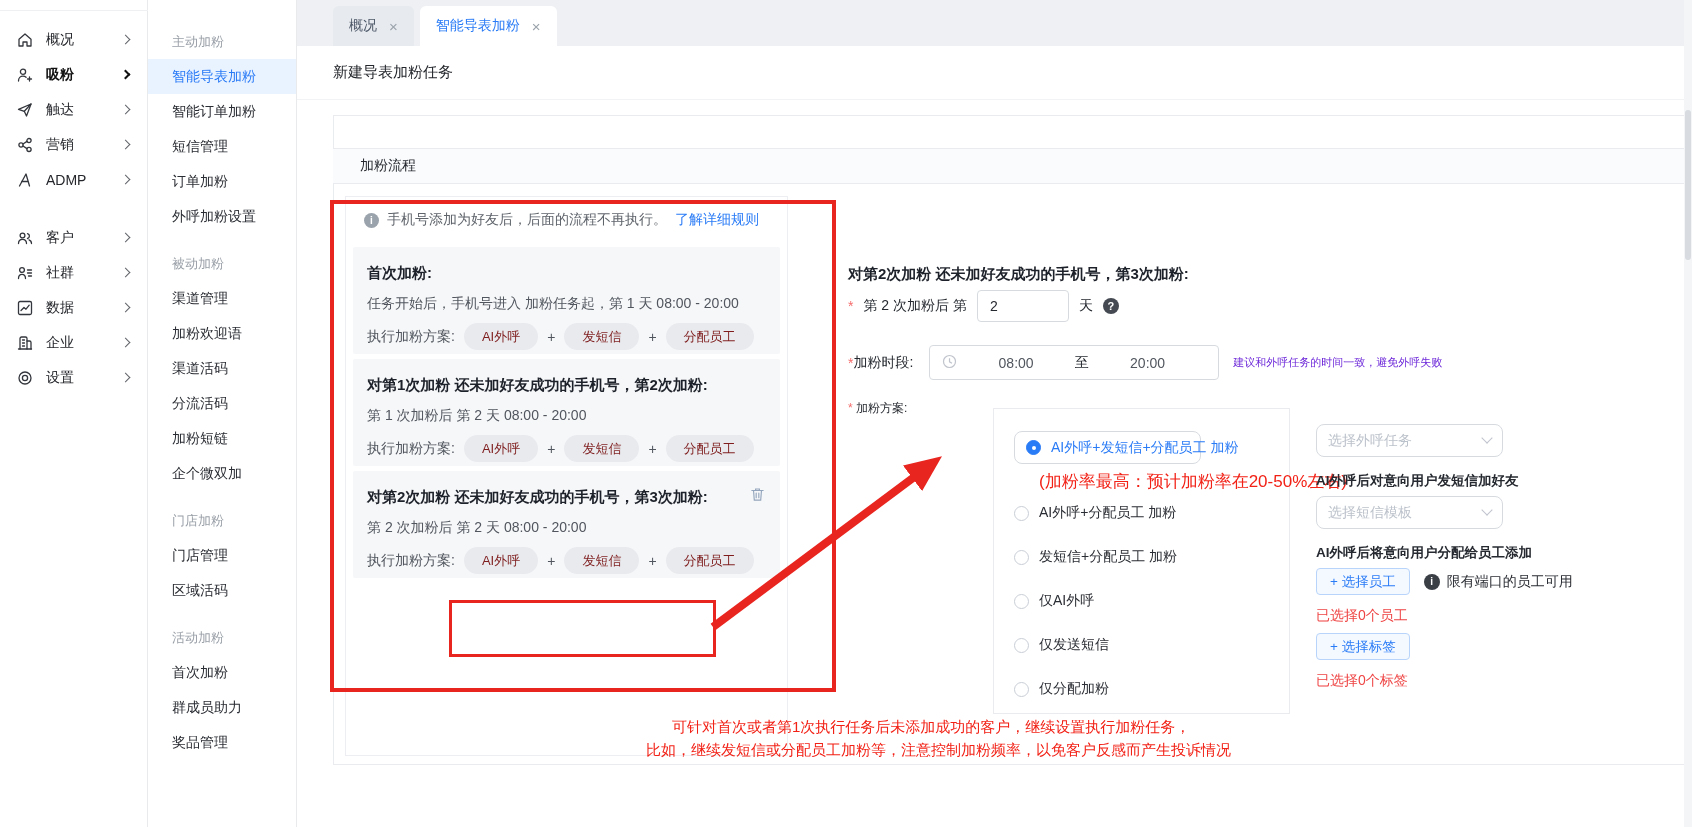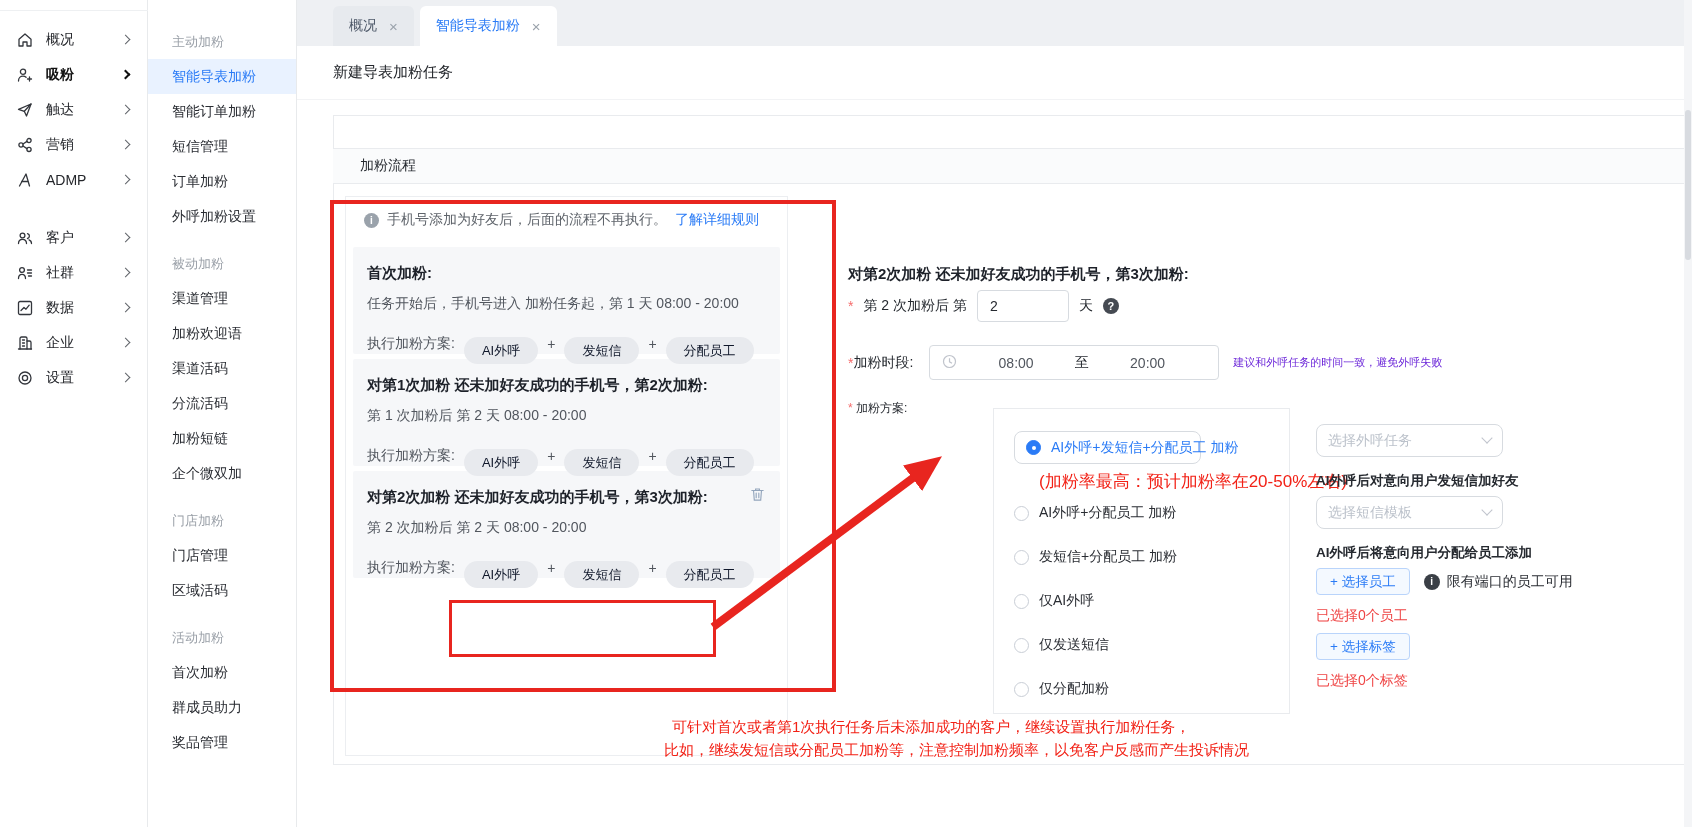--- a/index.html
+++ b/index.html
@@ -41,21 +41,21 @@
   .notice { display:flex; align-items:center; gap:8px; padding:14px 18px 0; font-size:14px; color:#5f646b; white-space:nowrap;}
   .icircle { width:15px; height:15px; border-radius:50%; background:#9aa2ab; color:#fff; font-size:10px; font-weight:700; display:inline-flex; align-items:center; justify-content:center; flex:none;}
   .icircle.dark { background:#3a3f46; width:16px; height:16px; }
   .link { color:#2a7bf6; cursor:pointer; }
   .steps { margin-top:18px; }
   .step { height:107px; margin:0 7px 5px; background:#f6f7f9; padding:15px 14px; border-radius:2px; }
   .step-titlerow { display:flex; justify-content:space-between; align-items:flex-start; margin-bottom:10px; }
   .step-title { font-size:15px; font-weight:700; color:#1d2129; line-height:21px; white-space:nowrap;}
   .step-desc { font-size:14px; color:#51565e; margin-bottom:10px; line-height:20px; white-space:nowrap;}
   .planrow { display:flex; align-items:center; gap:9px; font-size:14px; color:#51565e; }
-  .pill { background:#e8eaee; border-radius:14px; padding:4px 18px; font-size:13px; color:#0f172a; line-height:19px;margin-top:14px; }
+  .pill { background:#e8eaee; border-radius:14px; padding:4px 18px; font-size:13px; color:#7f1d1d; line-height:19px; }
   .plus { color:#51565e; }
   .trash { cursor:pointer; flex:none; margin-left:8px;}
   .add-btn { display:block; margin:33px auto 0; width:246px; height:37px; border:1px dashed #d4d7dd; background:#fff; color:#8f959e; font-size:13.5px; border-radius:2px; cursor:pointer; font-family:inherit;}
   
   .form-title { position:absolute; left:848px; top:265px; font-size:15px; font-weight:700; color:#1d2129; z-index:8; white-space:nowrap;}
   .frow1 { position:absolute; left:848px; top:290px; display:flex; align-items:center; gap:10px; font-size:14px; color:#262a30; z-index:8;}
   .req { color:#f56c6c; }
   .num-input { width:92px; height:32px; border:1px solid #d7dbe0; border-radius:4px; padding:0 12px; font-size:14px; color:#262a30; font-family:inherit;}
   .helpicon { width:16px; height:16px; border-radius:50%; background:#454a52; color:#fff; font-size:11px; font-weight:700; display:inline-flex; align-items:center; justify-content:center; }
   .frow2 { position:absolute; left:848px; top:345px; display:flex; align-items:center; font-size:14px; color:#262a30; z-index:8;}
@@ -80,21 +80,21 @@
   .staff-row { display:flex; align-items:center; gap:14px; margin-top:4px; }
   .hint { display:flex; align-items:center; gap:7px; color:#2a2d33; font-size:14px; white-space:nowrap;}
   .sel-count { margin-top:12px; color:#ef4444; font-size:14px; }
   .tagbtn-wrap { margin-top:8px; }
   
   .redbox-big { position:absolute; left:330px; top:200px; width:506px; height:492px; border:4px solid #e8251f; z-index:30; pointer-events:none; }
   .redbox-small { position:absolute; left:449px; top:600px; width:267px; height:57px; border:3px solid #e8251f; z-index:31; pointer-events:none; }
   .arrow-svg { position:absolute; left:695px; top:445px; z-index:32; pointer-events:none; }
   .ann-line { position:absolute; font-size:15px; color:#f22116; z-index:40; white-space:nowrap; }
   .ann-1 { left:672px; top:718px; }
-  .ann-2 { left:664px; top:741px;text-align:center; }
+  .ann-2 { left:646px; top:741px;text-align:center; }
   
   .sb-track { position:absolute; right:0; top:0; width:8px; height:827px; background:#f4f5f7; z-index:50; }
   .sb-thumb { position:absolute; right:1px; top:110px; width:6px; height:150px; background:#d8dbe0; border-radius:3px; }
 </style>
 </head>
 <body>
 
 <div class="rail">
   <div class="rail-topline"></div>
 

